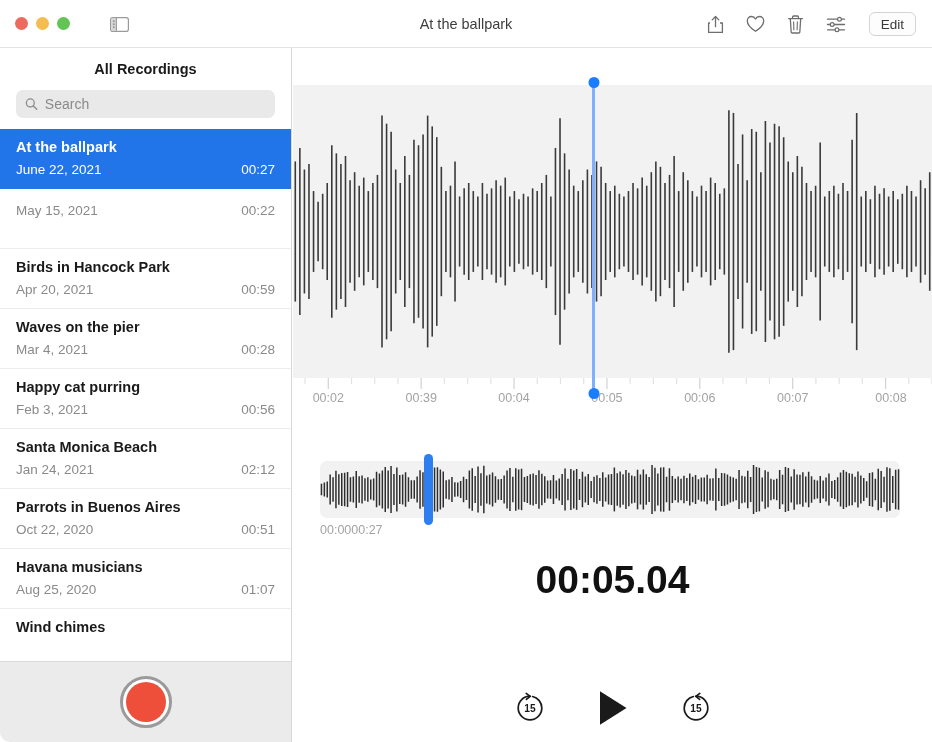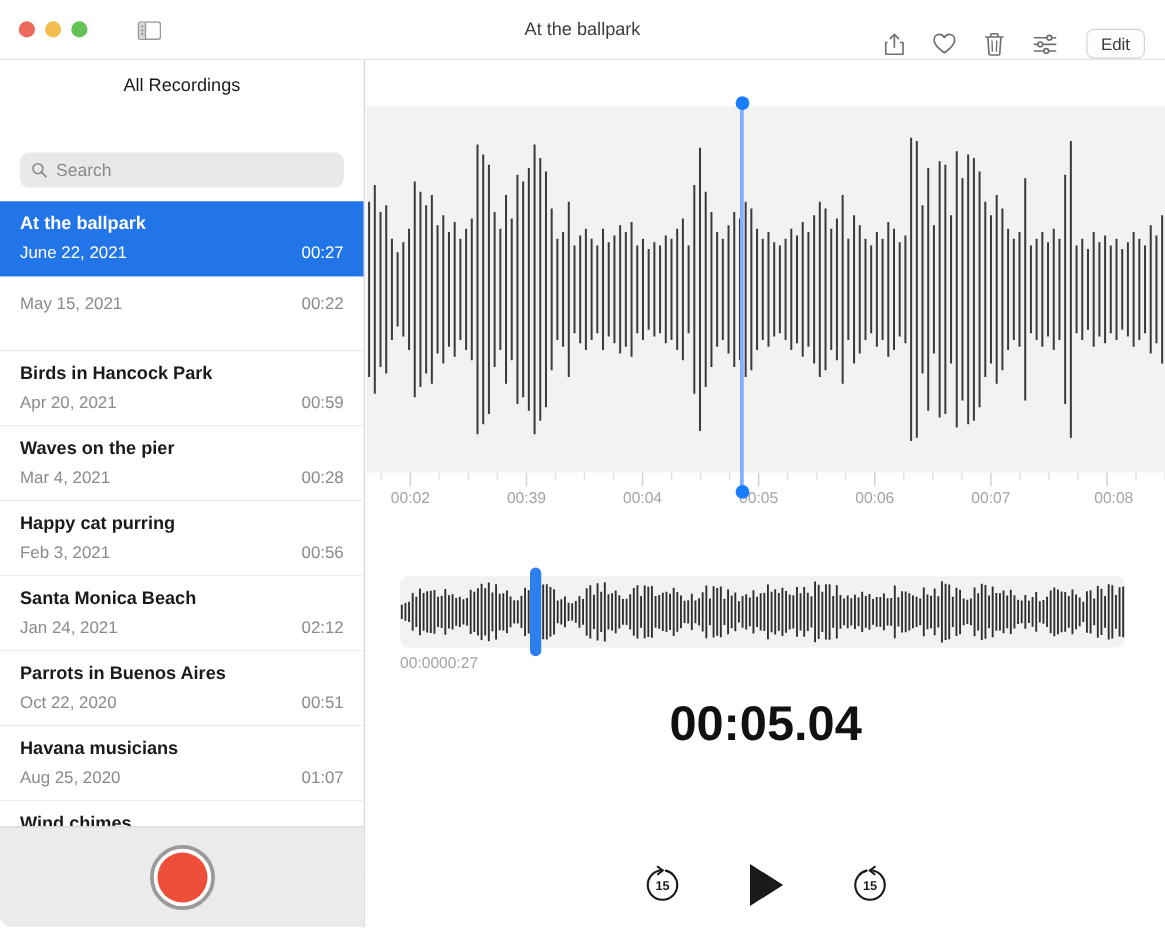--- a/index.html
+++ b/index.html
@@ -44,21 +44,21 @@
 
   .win-title {
     position: absolute; top: 0; left: 0;
     width: 932px; height: 48px;
     display: flex; align-items: center; justify-content: center;
     font-size: 14.5px; color: #3d3d3d;
     pointer-events: none;
   }
 
   .toolbar-right {
-    position: absolute; top: 11px; right: 16px; height: 48px;
+    position: absolute; top: 0; right: 16px; height: 48px;
     display: flex; align-items: center; gap: 18px;
   }
   .tb-icon {
     width: 22px; height: 24px;
     display: flex; align-items: center; justify-content: center;
     color: #6e6e6e;
   }
   .edit-btn {
     margin-left: 4px;
     height: 24px; padding: 0 11px;
@@ -73,28 +73,28 @@
   .sidebar {
     position: absolute; top: 48px; left: 0;
     width: 292px; height: 694px;
     background: #ffffff;
     border-right: 1px solid #d8d8d8;
     overflow: hidden;
   }
   .sidebar-title {
     height: 42px;
     display: flex; align-items: center; justify-content: center;
-    font-size: 14.5px; font-weight: normal; color: #1a1a1a;
+    font-size: 14.5px; font-weight: bold; color: #1a1a1a;
   }
   .search-wrap { padding: 0 16px 11px 16px; }
   .search-field {
     height: 28px; border-radius: 7px;
     background: #e9e9e9;
     display: flex; align-items: center;
-    padding: 0 9px; gap: 7px; margin-top: 32px;
+    padding: 0 9px; gap: 7px;
   }
   .search-field input {
     border: none; outline: none; background: transparent;
     font-size: 14px; color: #8a8a8a;
     font-family: "Liberation Sans", sans-serif;
     width: 100%;
   }
   .search-field input::placeholder { color: #8a8a8a; }
 
   .rec-list { position: relative; }

